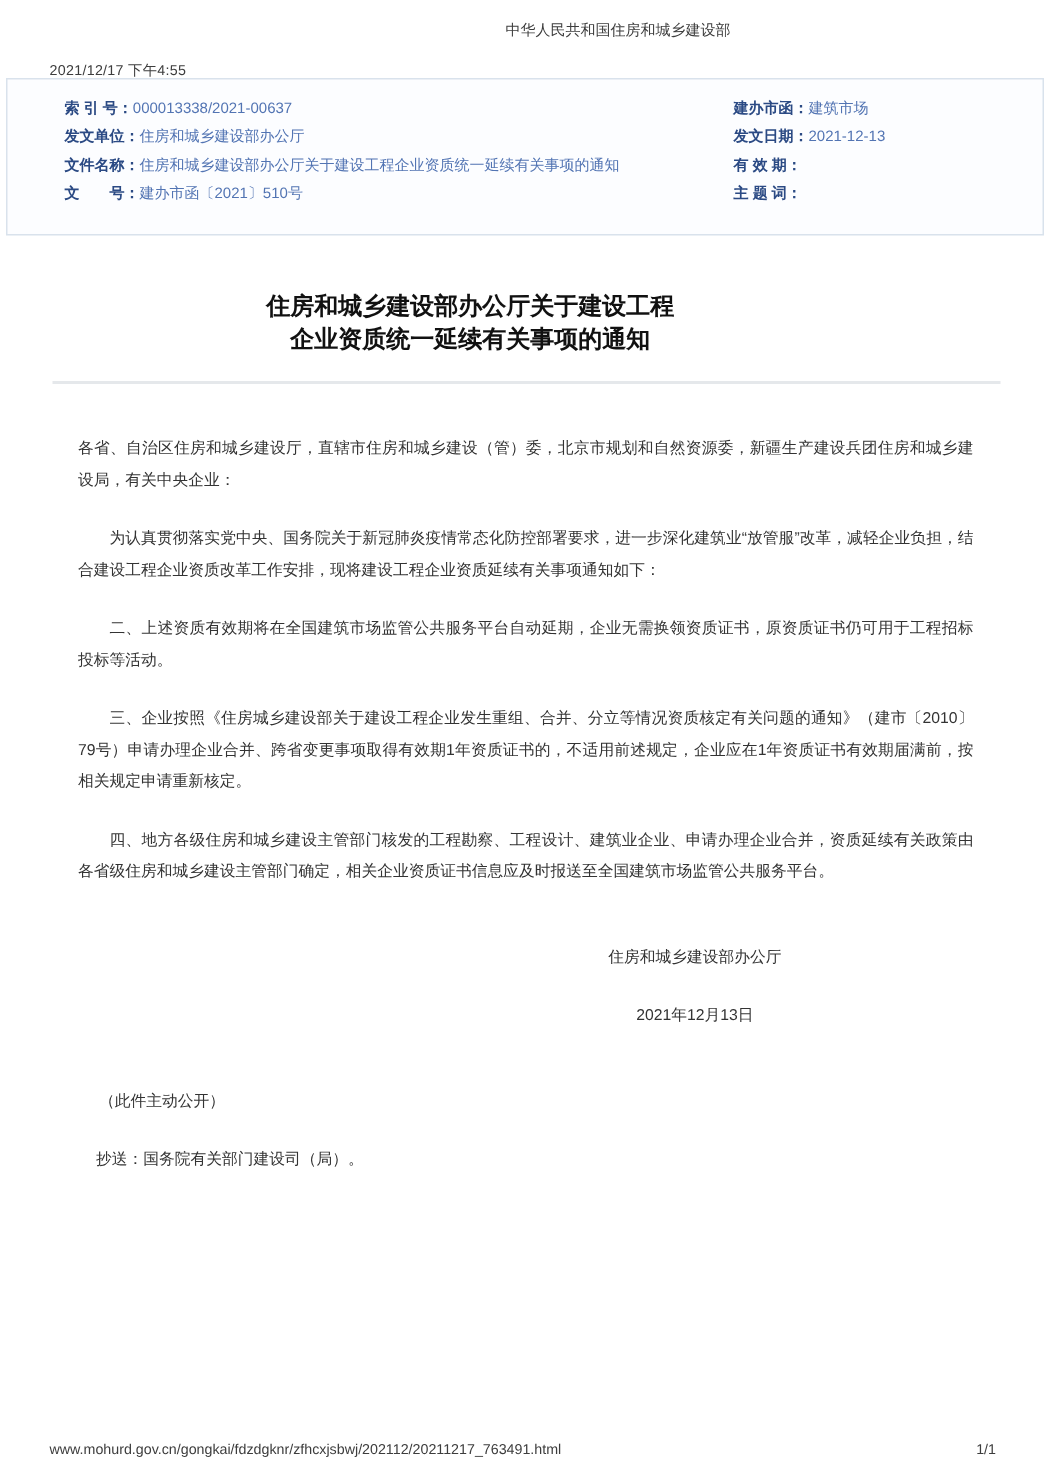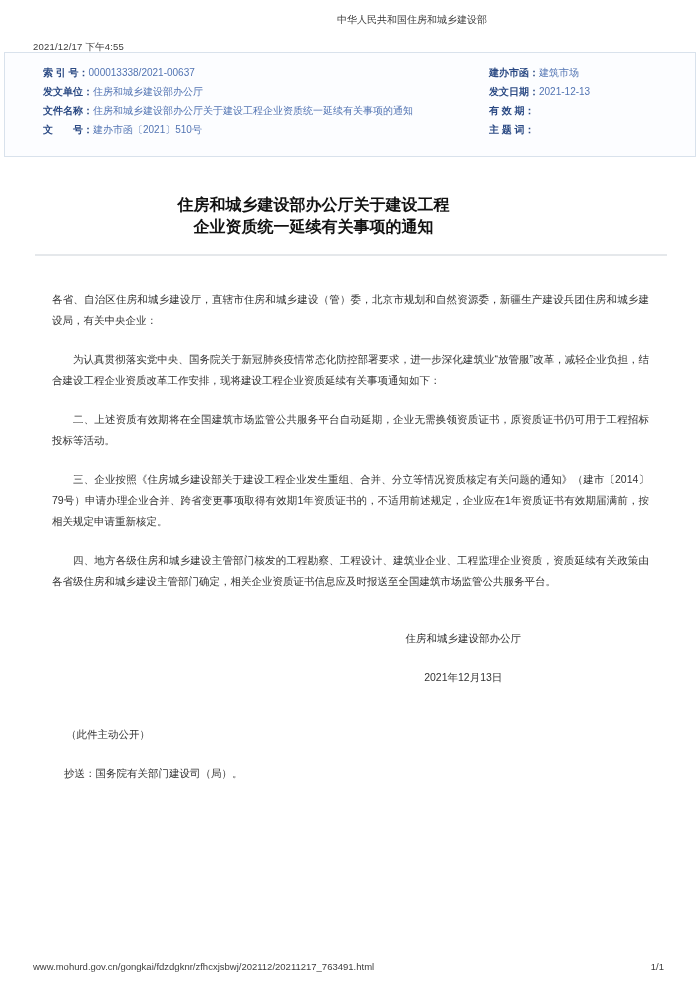--- a/index.html
+++ b/index.html
@@ -123,22 +123,22 @@
     <span>住房和城乡建设部办公厅关于建设工程</span><br>
     <span>企业资质统一延续有关事项的通知</span>
   </div>
 
   <div class="divider"></div>
 
   <div class="doc-body">
     <p class="addressee">各省、自治区住房和城乡建设厅，直辖市住房和城乡建设（管）委，北京市规划和自然资源委，新疆生产建设兵团住房和城乡建设局，有关中央企业：</p>
     <p class="para">为认真贯彻落实党中央、国务院关于新冠肺炎疫情常态化防控部署要求，进一步深化建筑业“放管服”改革，减轻企业负担，结合建设工程企业资质改革工作安排，现将建设工程企业资质延续有关事项通知如下：</p>
     <p class="para">二、上述资质有效期将在全国建筑市场监管公共服务平台自动延期，企业无需换领资质证书，原资质证书仍可用于工程招标投标等活动。</p>
-    <p class="para">三、企业按照《住房城乡建设部关于建设工程企业发生重组、合并、分立等情况资质核定有关问题的通知》（建市〔2014〕79号）申请办理企业合并、跨省变更事项取得有效期1年资质证书的，不适用前述规定，企业应在1年资质证书有效期届满前，按相关规定申请重新核定。</p>
-    <p class="para">四、地方各级住房和城乡建设主管部门核发的工程勘察、工程设计、建筑业企业、工程监理企业资质，资质延续有关政策由各省级住房和城乡建设主管部门确定，相关企业资质证书信息应及时报送至全国建筑市场监管公共服务平台。</p>
+    <p class="para">三、企业按照《住房城乡建设部关于建设工程企业发生重组、合并、分立等情况资质核定有关问题的通知》（建市〔2010〕79号）申请办理企业合并、跨省变更事项取得有效期1年资质证书的，不适用前述规定，企业应在1年资质证书有效期届满前，按相关规定申请重新核定。</p>
+    <p class="para">四、地方各级住房和城乡建设主管部门核发的工程勘察、工程设计、建筑业企业、申请办理企业合并，资质延续有关政策由各省级住房和城乡建设主管部门确定，相关企业资质证书信息应及时报送至全国建筑市场监管公共服务平台。</p>
 
     <div class="signature">
       <p>住房和城乡建设部办公厅</p>
       <p>2021年12月13日</p>
     </div>
 
     <p class="disclosure">（此件主动公开）</p>
     <p class="cc-line">抄送：国务院有关部门建设司（局）。</p>
   </div>
 

